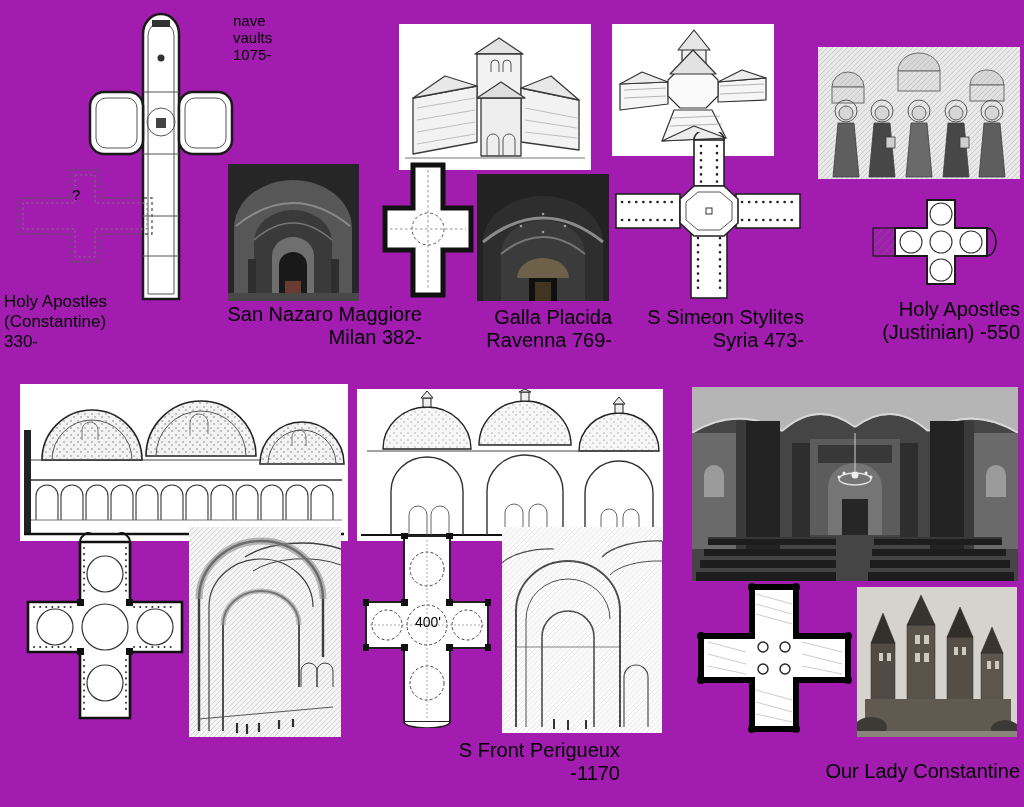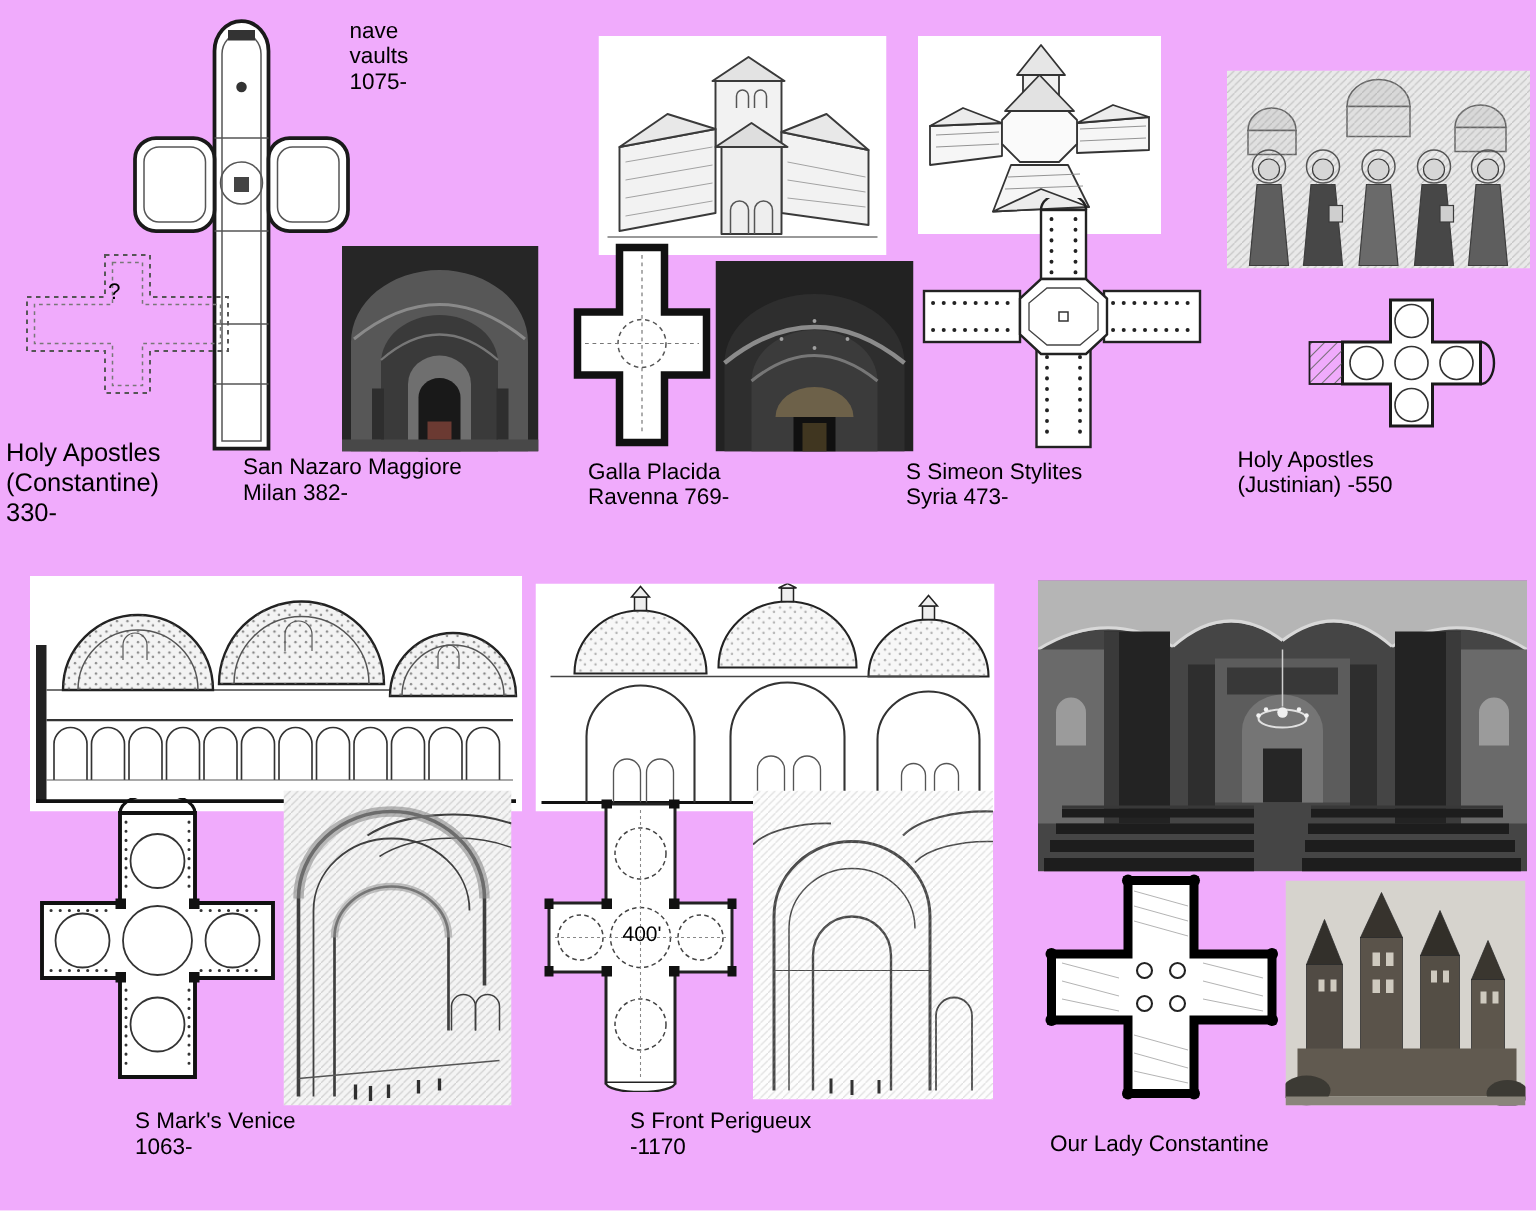--- a/index.html
+++ b/index.html
@@ -1,24 +1,24 @@
 <!DOCTYPE html>
 <html><head>
 <meta charset="utf-8">
 <style>
   * { margin:0; padding:0; box-sizing:border-box; }
   html,body { background:#fff; }
   .canvas {
-    position:relative; width:1024px; height:807px; background:#f0abfc;
+    position:relative; width:1024px; height:807px; background:#a21caf;
     font-family:"Liberation Sans", sans-serif; color:#000; overflow:hidden;
   }
   .fig { position:absolute; }
   .fig svg { display:block; width:100%; height:100%; }
   .caption {
-    position:absolute; text-align:left; font-size:15px; line-height:1.15;
+    position:absolute; text-align:right; font-size:20px; line-height:1.15;
     white-space:pre-line; color:#000;
   }
   .caption.small-left { text-align:left; font-size:17px; line-height:1.18; }
   .note {
     position:absolute; font-size:15px; line-height:1.14; white-space:pre-line; color:#000;
   }
   .inlabel { position:absolute; color:#000; }
 </style>
 </head>
 <body>
@@ -575,22 +575,20 @@
           <rect x="105" y="60" width="4" height="8"></rect>
         <rect x="130" y="74" width="4" height="8"></rect>
           <rect x="138" y="74" width="4" height="8"></rect>
       </g>
       <ellipse cx="14" cy="140" rx="16" ry="10" fill="#3c3a34"></ellipse>
       <ellipse cx="148" cy="142" rx="14" ry="9" fill="#3c3a34"></ellipse>
       <rect x="0" y="144" width="160" height="6" fill="#8a857b"></rect>
     </svg>
   </div>
 
-  <div class="caption" style="left:90px;top:739px;width:210px">S Mark's Venice
-1063-</div>
   <div class="caption" style="left:420px;top:739px;width:200px">S Front Perigueux
 -1170</div>
   <div class="caption" style="left:700px;top:737px;width:320px">
     <div>Our Lady Constantine</div>
     
   </div>
 
 </div>
 
 </body></html>

